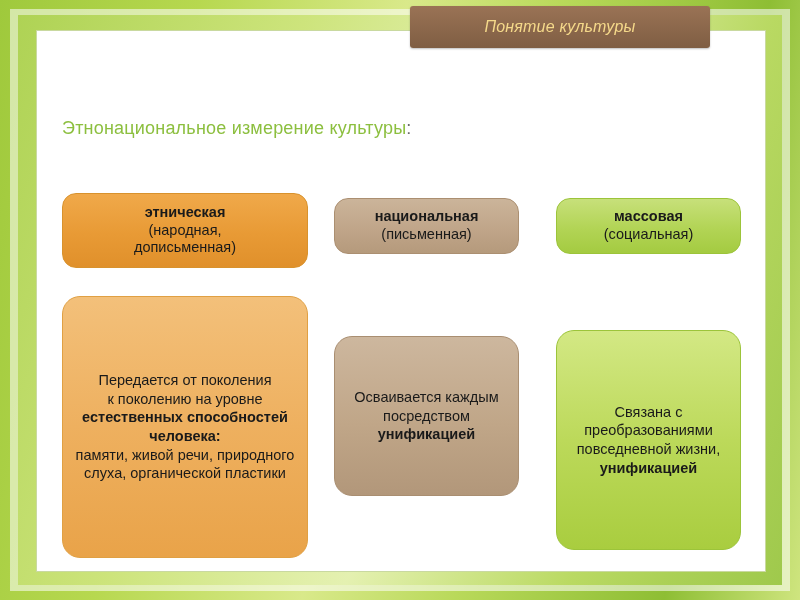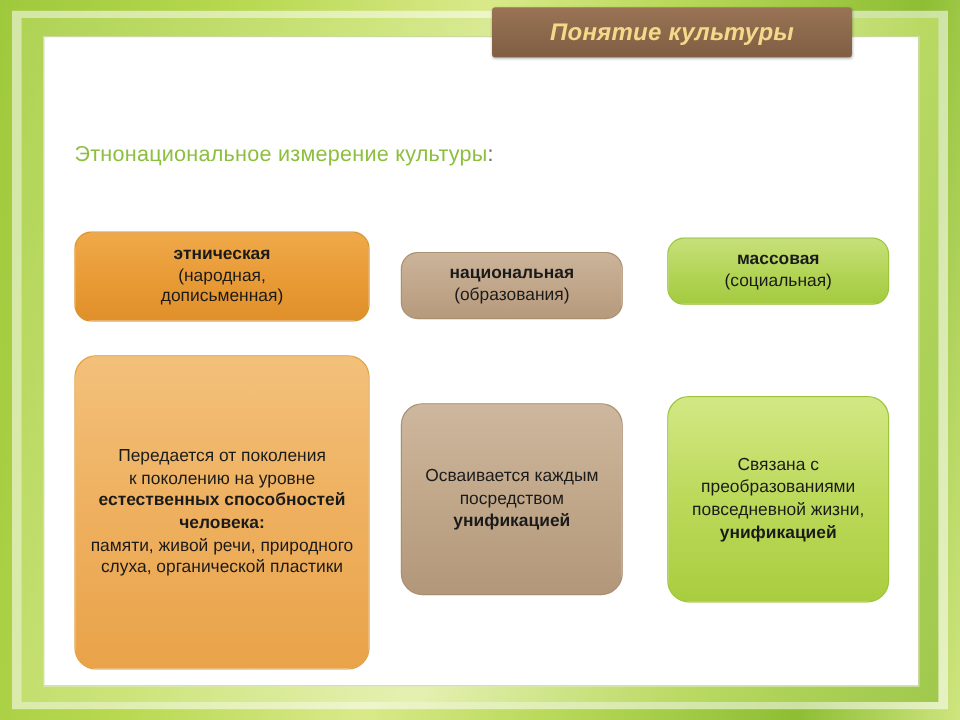--- a/index.html
+++ b/index.html
@@ -60,23 +60,23 @@
     background: #8f6a4e;
     background: linear-gradient(180deg, #9a7355 0%, #7f5e43 100%);
     border-radius: 3px;
     display: flex;
     align-items: center;
     justify-content: center;
     box-shadow: 0 1px 2px rgba(0,0,0,0.25);
   }
   .title-ribbon-text {
     color: #f5d98a;
-    font-size: 20px;
+    font-size: 16px;
     font-style: italic;
-    font-weight: bold;
+    font-weight: normal;
     letter-spacing: 0.2px;
     white-space: nowrap;
   }
 
   
   .headline {
     position: absolute;
     left: 62px;
     top: 118px;
     width: 660px;
@@ -110,21 +110,20 @@
 
   #pill-ethnic {
     left: 62px; top: 193px; width: 246px; height: 75px;
     background: linear-gradient(180deg, #f0a94a 0%, #e89a35 55%, #e0902b 100%);
     border: 1px solid #d8922d;
   }
   #pill-national {
     left: 334px; top: 198px; width: 185px; height: 56px;
     background: linear-gradient(180deg, #cbb49a 0%, #bfa488 60%, #b59a7c 100%);
     border: 1px solid #ab8f71;
-    margin-top: 12px;
   }
   #pill-mass {
     left: 556px; top: 198px; width: 185px; height: 56px;
     background: linear-gradient(180deg, #c7e07a 0%, #b2d455 55%, #a4cb41 100%);
     border: 1px solid #9cc43a;
   }
 
   
   .desc {
     position: absolute;
@@ -145,21 +144,21 @@
     left: 62px; top: 296px; width: 246px; height: 262px;
     background: linear-gradient(180deg, #f3c07a 0%, #eeb05f 50%, #e9a349 100%);
     border: 1px solid #e0a043;
   }
   #desc-national {
     left: 334px; top: 336px; width: 185px; height: 160px;
     background: linear-gradient(180deg, #cdb79e 0%, #c0a688 55%, #b2977a 100%);
     border: 1px solid #a98e71;
   }
   #desc-mass {
-    left: 556px; top: 330px; width: 185px; height: 172px;
+    left: 556px; top: 330px; width: 185px; height: 220px;
     background: linear-gradient(180deg, #d3e884 0%, #bcd95a 50%, #a9cd3f 100%);
     border: 1px solid #9cc43a;
   }
 </style>
 </head>
 <body>
 
 <div class="slide">
 
   <div class="frame-outer"></div>
@@ -176,21 +175,21 @@
   </div>
 
   <div class="pill" id="pill-ethnic">
     <span class="lead">этническая</span>
     <span>(народная,</span>
     <span>дописьменная)</span>
   </div>
 
   <div class="pill" id="pill-national">
     <span class="lead">национальная</span>
-    <span>(образования)</span>
+    <span>(письменная)</span>
   </div>
 
   <div class="pill" id="pill-mass">
     <span class="lead">массовая</span>
     <span>(социальная)</span>
   </div>
 
   <div class="desc" id="desc-ethnic">
     <div>
       <span>Передается от поколения</span><br>

